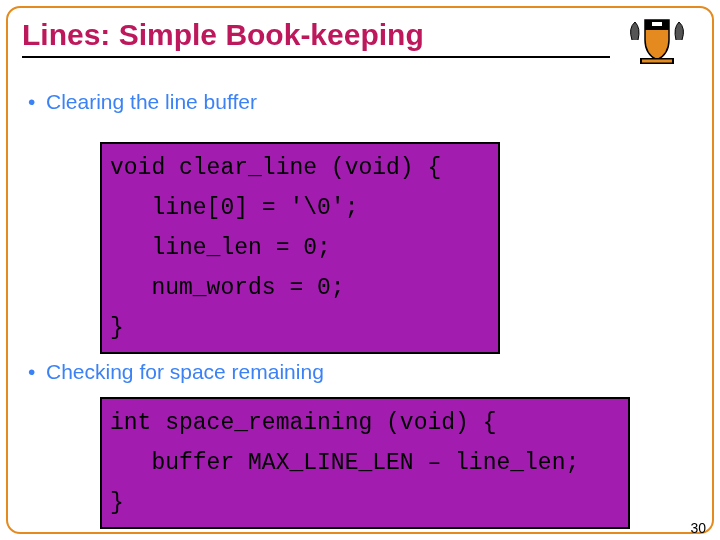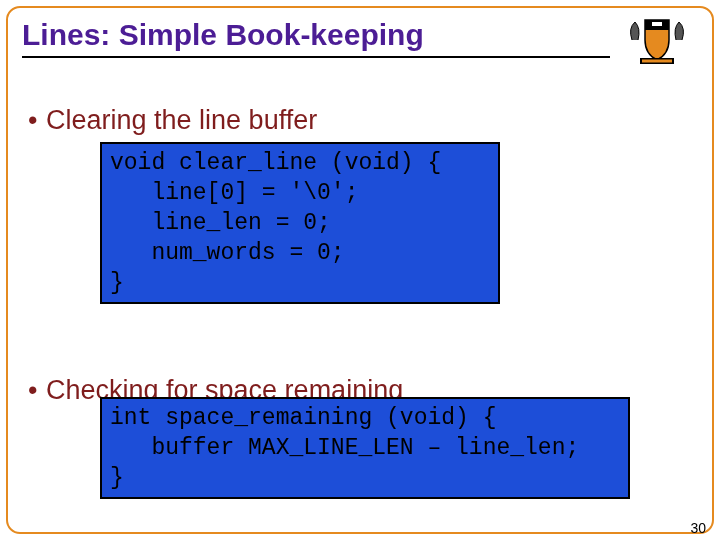--- a/index.html
+++ b/index.html
@@ -1,25 +1,25 @@
 <!DOCTYPE html>
 <html><head>
 <meta charset="utf-8">
 <style>
   html,body{margin:0;padding:0}
   body{width:720px;height:540px;background:#fff;font-family:Arial,Helvetica,sans-serif;position:relative}
   .frame{position:absolute;left:6px;top:6px;right:6px;bottom:6px;border:2px solid #e58a1f;border-radius:14px}
   .title-wrap{position:absolute;left:22px;top:18px;right:110px;border-bottom:2px solid #000;padding-bottom:4px}
-  .title{font-size:30px;font-weight:bold;color:#4c1d95}
+  .title{font-size:30px;font-weight:bold;color:#be185d}
   .crest{position:absolute;right:28px;top:10px}
-  .bullet{font-size:27px;color:#7f1d1d;margin-left:28px;margin-top:15px;margin-bottom:0}
+  .bullet{font-size:21px;color:#3b82f6;margin-left:28px;margin-top:0;margin-bottom:0}
   .bullet .dot{display:inline-block;width:18px}
   .b1{position:absolute;top:90px;left:0}
   .b2{position:absolute;top:360px;left:0}
-  .codebox{position:absolute;border:2px solid #000;background:#1d4ed8;font-family:"Courier New",monospace;font-size:23px;line-height:30px;white-space:pre;padding:4px 8px}
+  .codebox{position:absolute;border:2px solid #000;background:#a21caf;font-family:"Courier New",monospace;font-size:23px;line-height:40px;white-space:pre;padding:4px 8px}
   .c1{left:100px;top:142px;width:380px}
   .c2{left:100px;top:397px;width:510px}
   .pagenum{position:absolute;right:14px;bottom:4px;font-size:14px;color:#000}
 </style>
 </head>
 <body>
 
 <div class="frame"></div>
 
 <div class="title-wrap">

